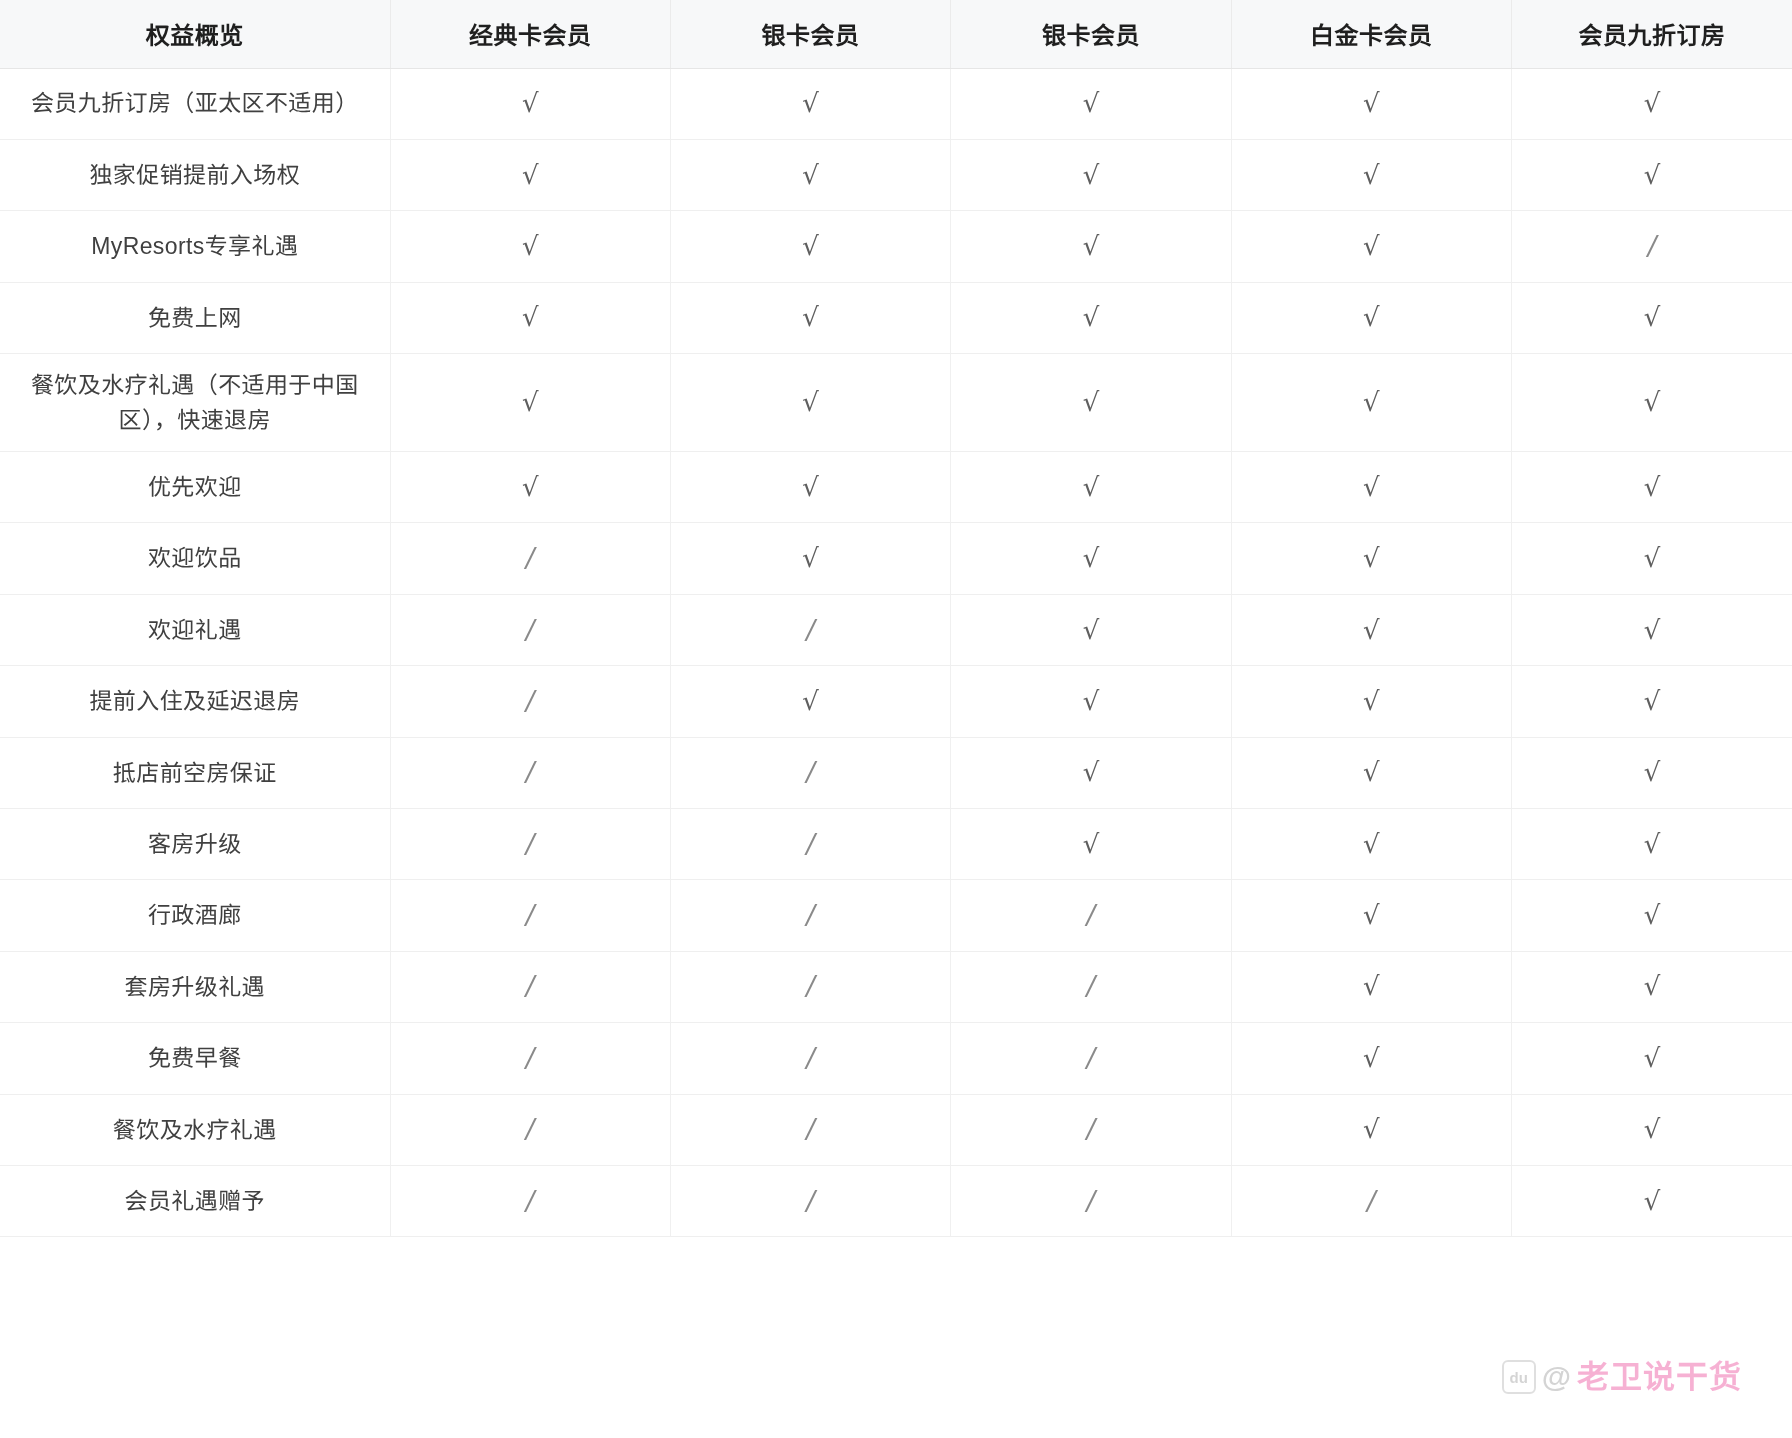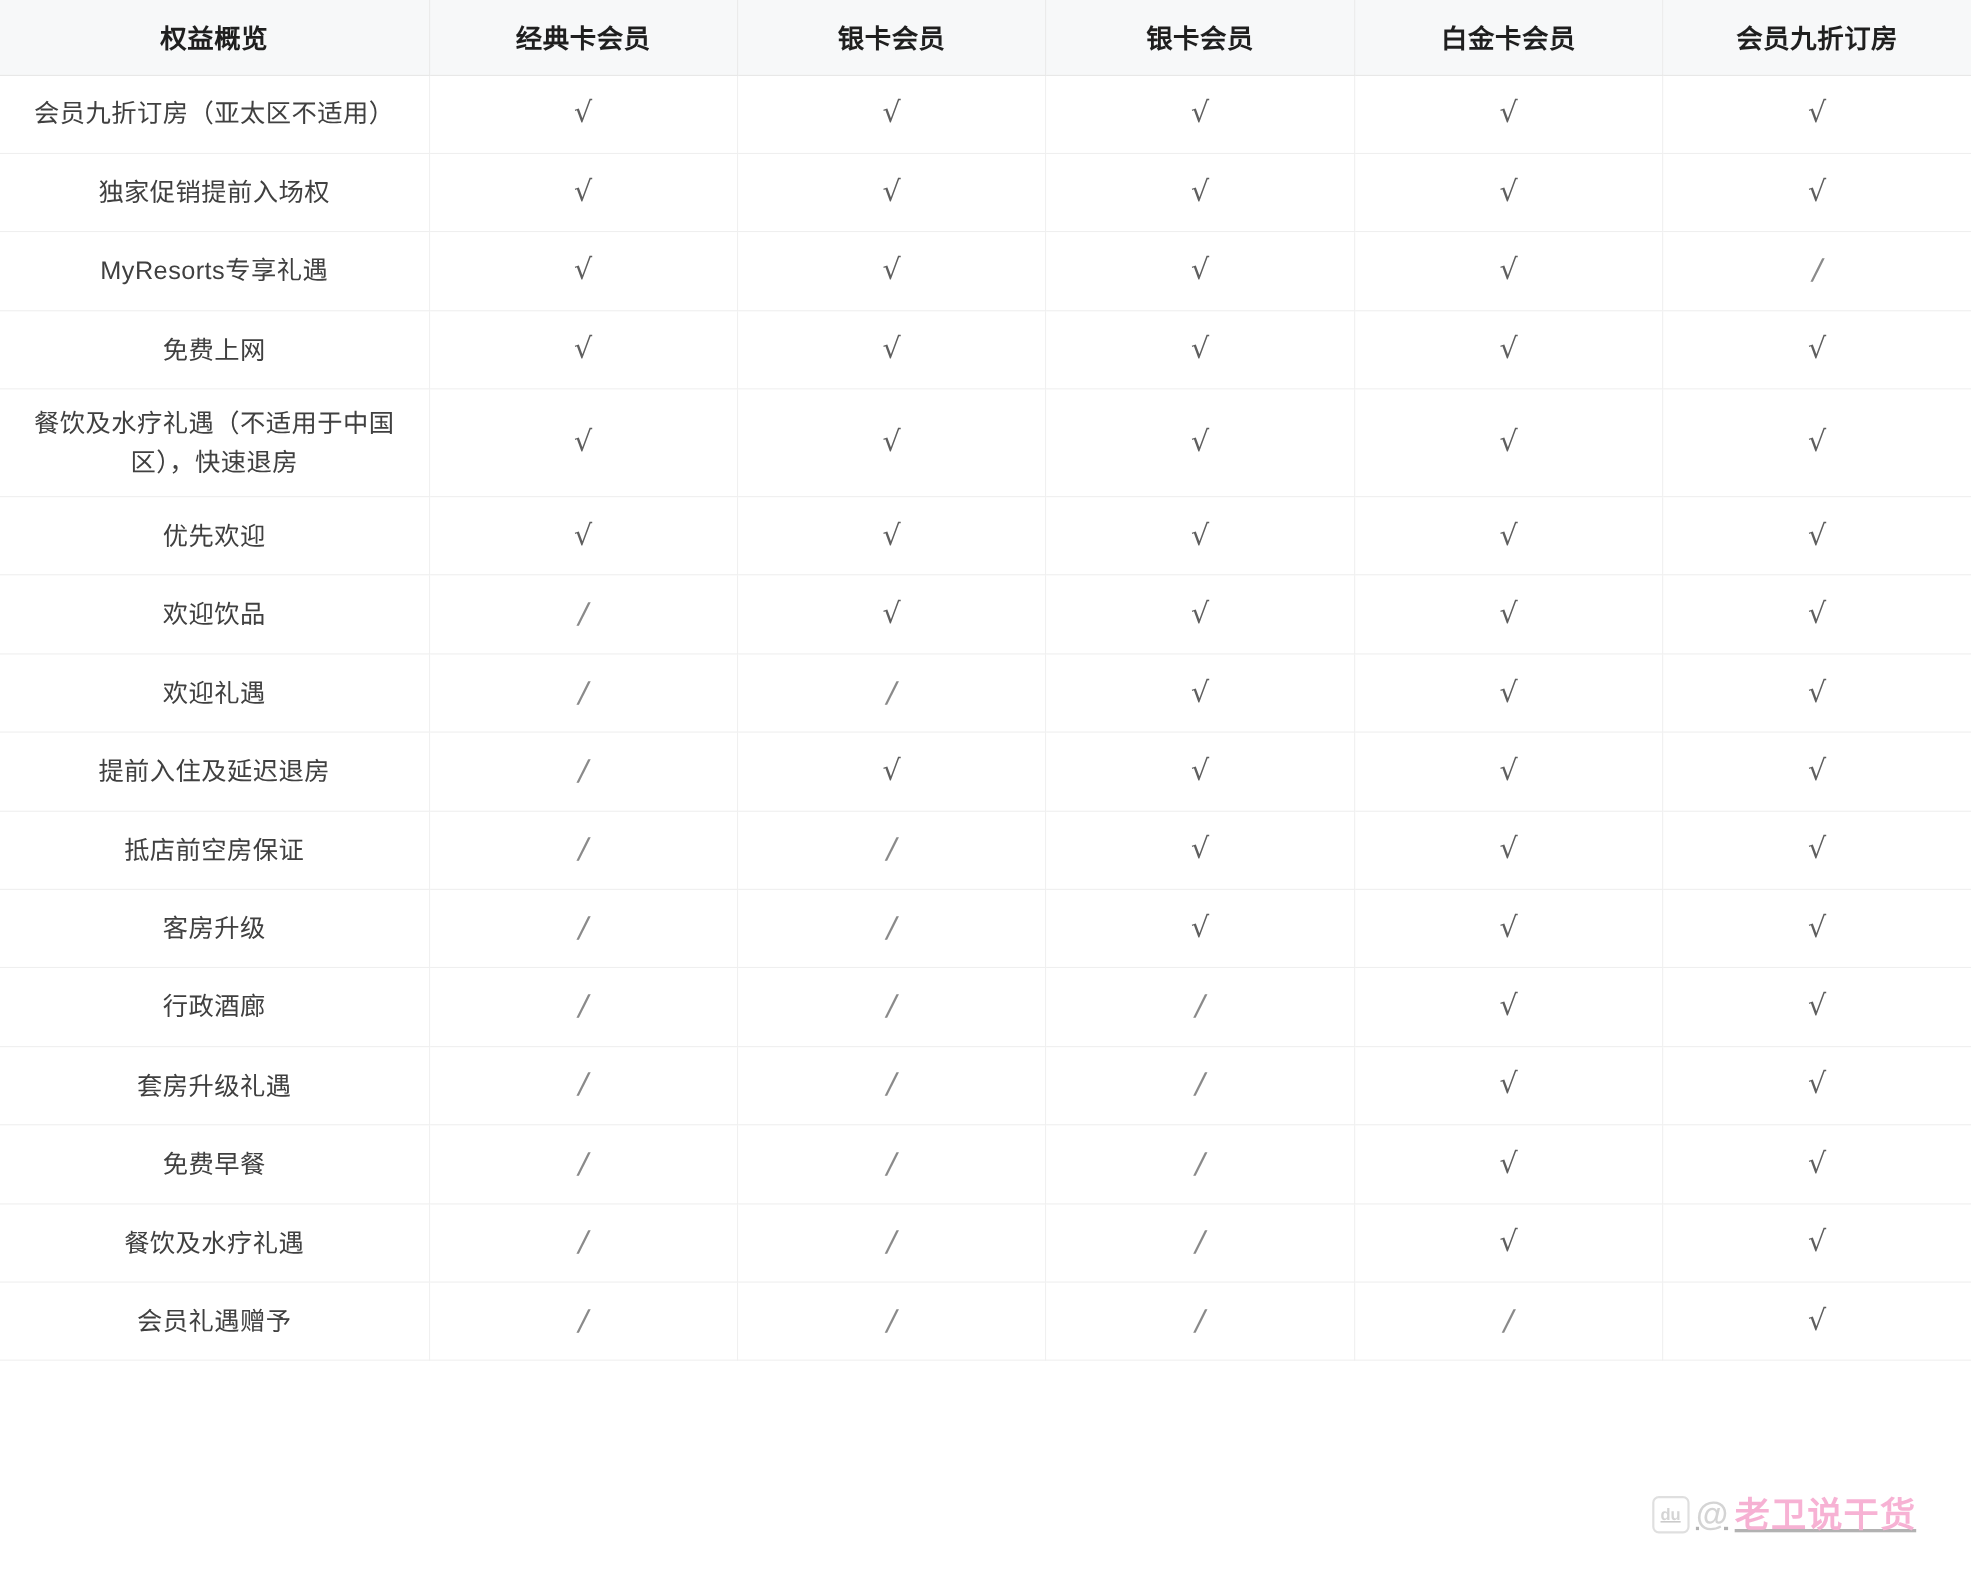--- a/index.html
+++ b/index.html
@@ -87,21 +87,20 @@
   .watermark {
     position: absolute;
     right: 50px;
     bottom: 44px;
     display: flex;
     align-items: center;
     gap: 6px;
     opacity: 0.42;
     pointer-events: none;
     user-select: none;
-    text-decoration: underline;
   }
   .watermark .wm-logo {
     width: 34px;
     height: 34px;
     border-radius: 6px;
     display: flex;
     align-items: center;
     justify-content: center;
     background: transparent;
     color: #9a9a9a;

